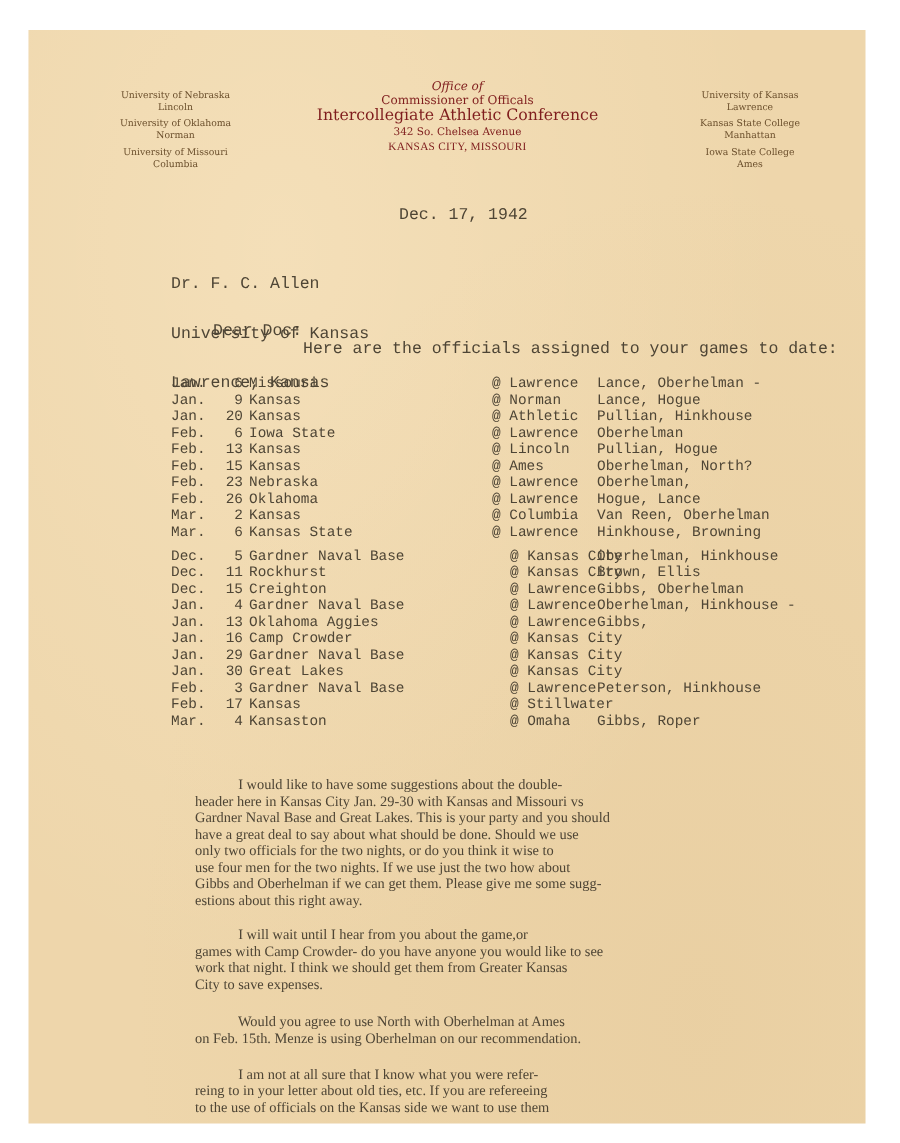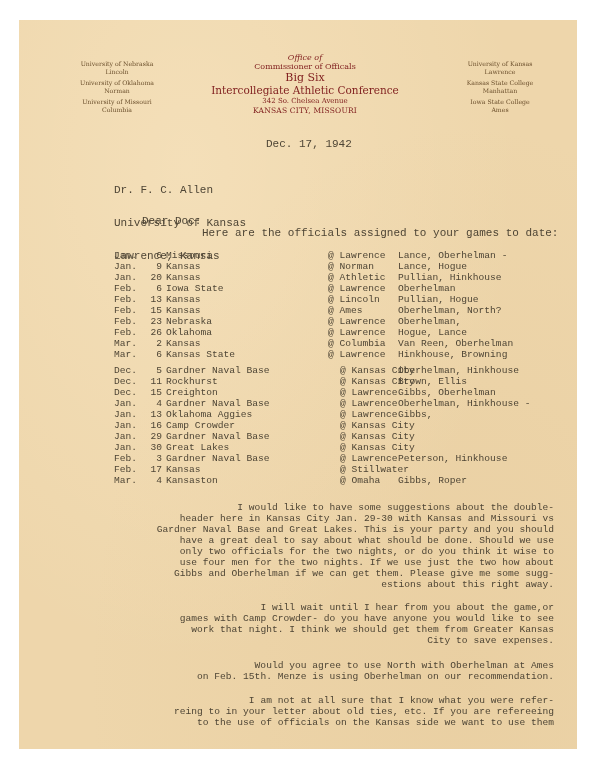--- a/index.html
+++ b/index.html
@@ -37,21 +37,21 @@
     left: 180px; top: 53px; width: 250px;
     text-align: center;
     font-family: "DejaVu Serif", serif;
     color: #7f1d1d;
   }
   .lh-center .office { font-style: italic; font-size: 8px; line-height: 9px; }
   .lh-center .comm { font-size: 8px; line-height: 9px; }
   .lh-center .big6 { font-size: 11px; line-height: 13px; }
   .lh-center .iac { font-size: 10.5px; line-height: 13px; }
   .lh-center .addr { font-size: 7px; line-height: 9px; }
-  .lh-center .city { font-size: 7.5px; line-height: 10px; letter-spacing: 0.2px; }
+  .lh-center .city { font-size: 7.5px; line-height: 10px; letter-spacing: 0.2px; font-family: Liberation Serif, serif; }
 
   .tw {
     font-family: "Liberation Mono", "DejaVu Sans Mono", monospace;
     font-size: 11px;
     color: #4e4535;
     white-space: pre;
     position: absolute;
     line-height: 11px;
   }
   .date { left: 266px; top: 139px; }
@@ -73,25 +73,24 @@
   .c-opp { left: 52px; }
   .c-at  { left: 166px; margin-left: 48px; }
   .c-off { left: 284px; }
   .sched2 .c-at { left: 178px; }
   .sched2 .c-off { left: 284px; }
 
   .body-text {
     position: absolute; left: 114px; width: 440px;
   }
   .para {
-    font-family: Liberation Mono, monospace;
+    font-family: Liberation Serif, serif;
     font-size: 9.6px; color: #4e4535; line-height: 11px;
     white-space: pre;
-    margin: 0;
-    text-align: right;
+    margin: 16px;
   }
   .p1 { top: 502px; }
   .p2 { top: 602px; }
   .p3 { top: 660px; }
   .p4 { top: 695px; }
 </style>
 </head>
 <body>
 
 <div class="paper"></div>
@@ -107,21 +106,20 @@
   </div>
   <div class="lh-block">
     <span class="name">University of Missouri</span>
     <span class="sub">Columbia</span>
   </div>
 </div>
 
 <div class="lh-center">
   <div class="office">Office of</div>
   <div class="comm">Commissioner of Officals</div>
-  <div class="big6">Big Six</div>
   <div class="iac">Intercollegiate Athletic Conference</div>
   <div class="addr">342 So. Chelsea Avenue</div>
   <div class="city">KANSAS CITY, MISSOURI</div>
 </div>
 
 <div class="lh-side lh-right">
   <div class="lh-block">
     <span class="name">University of Kansas</span>
     <span class="sub">Lawrence</span>
   </div>

